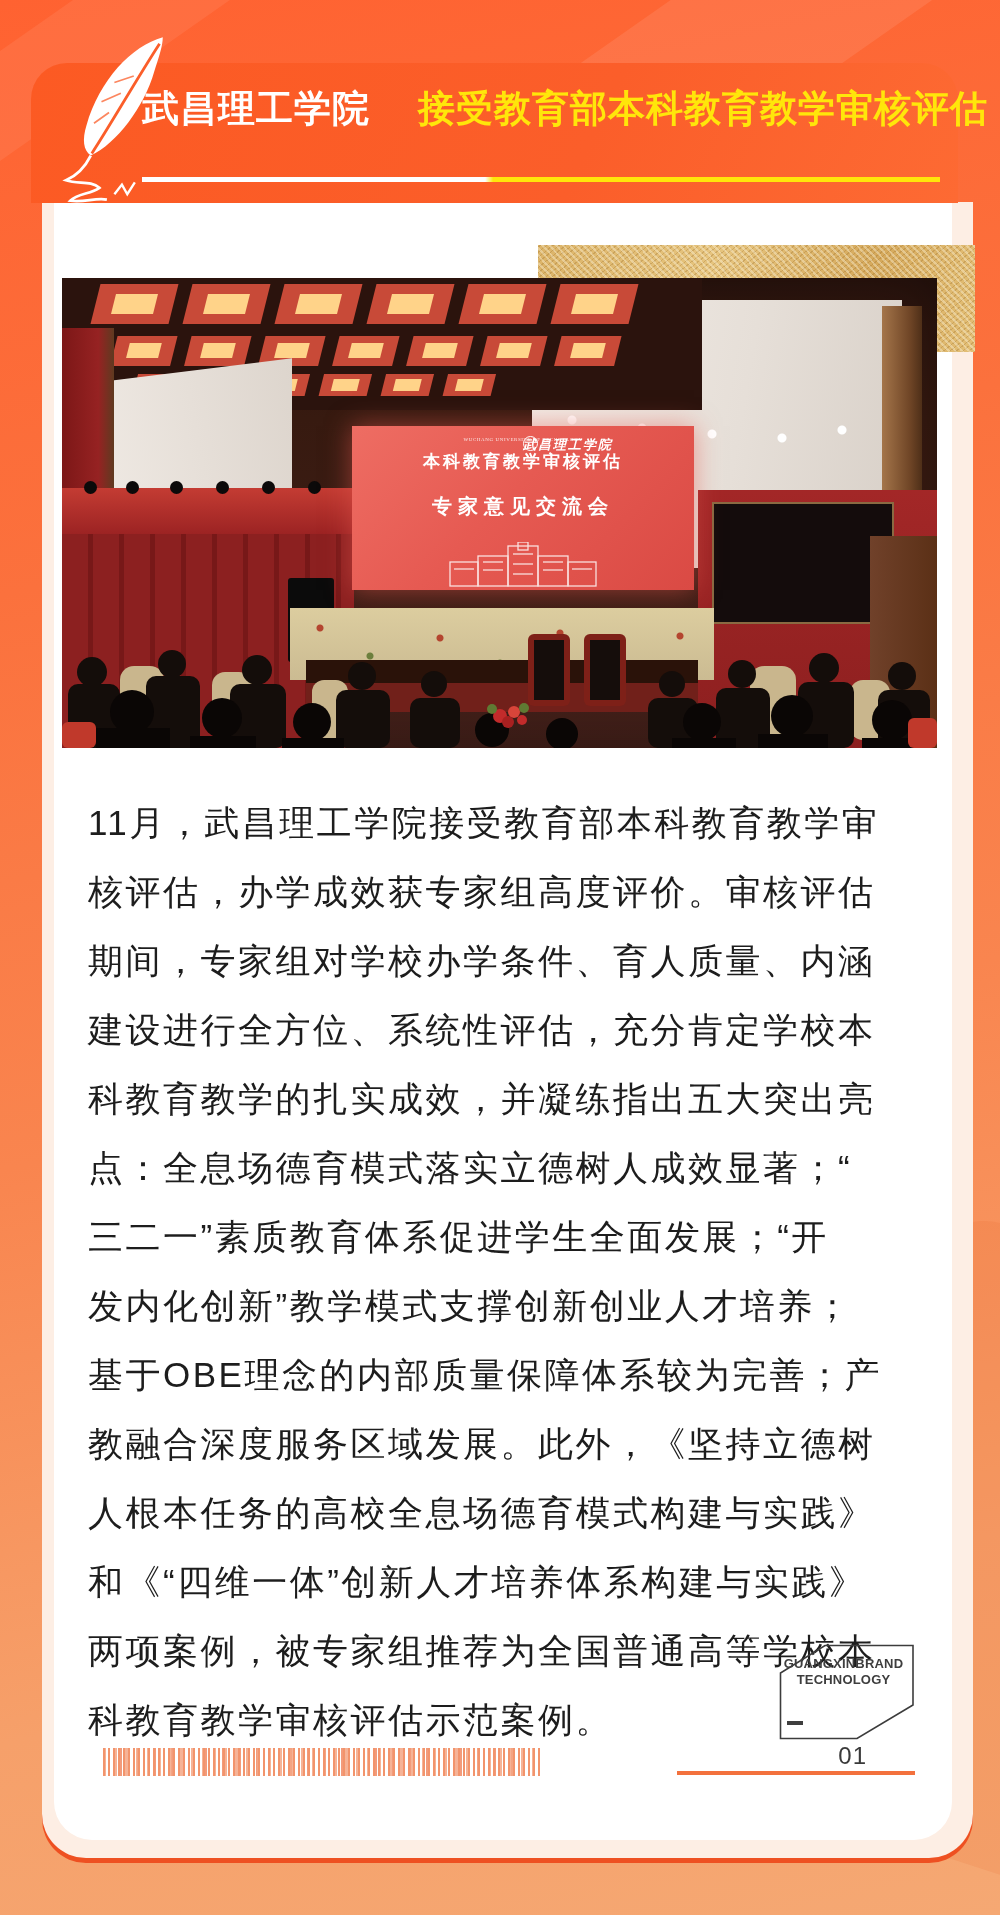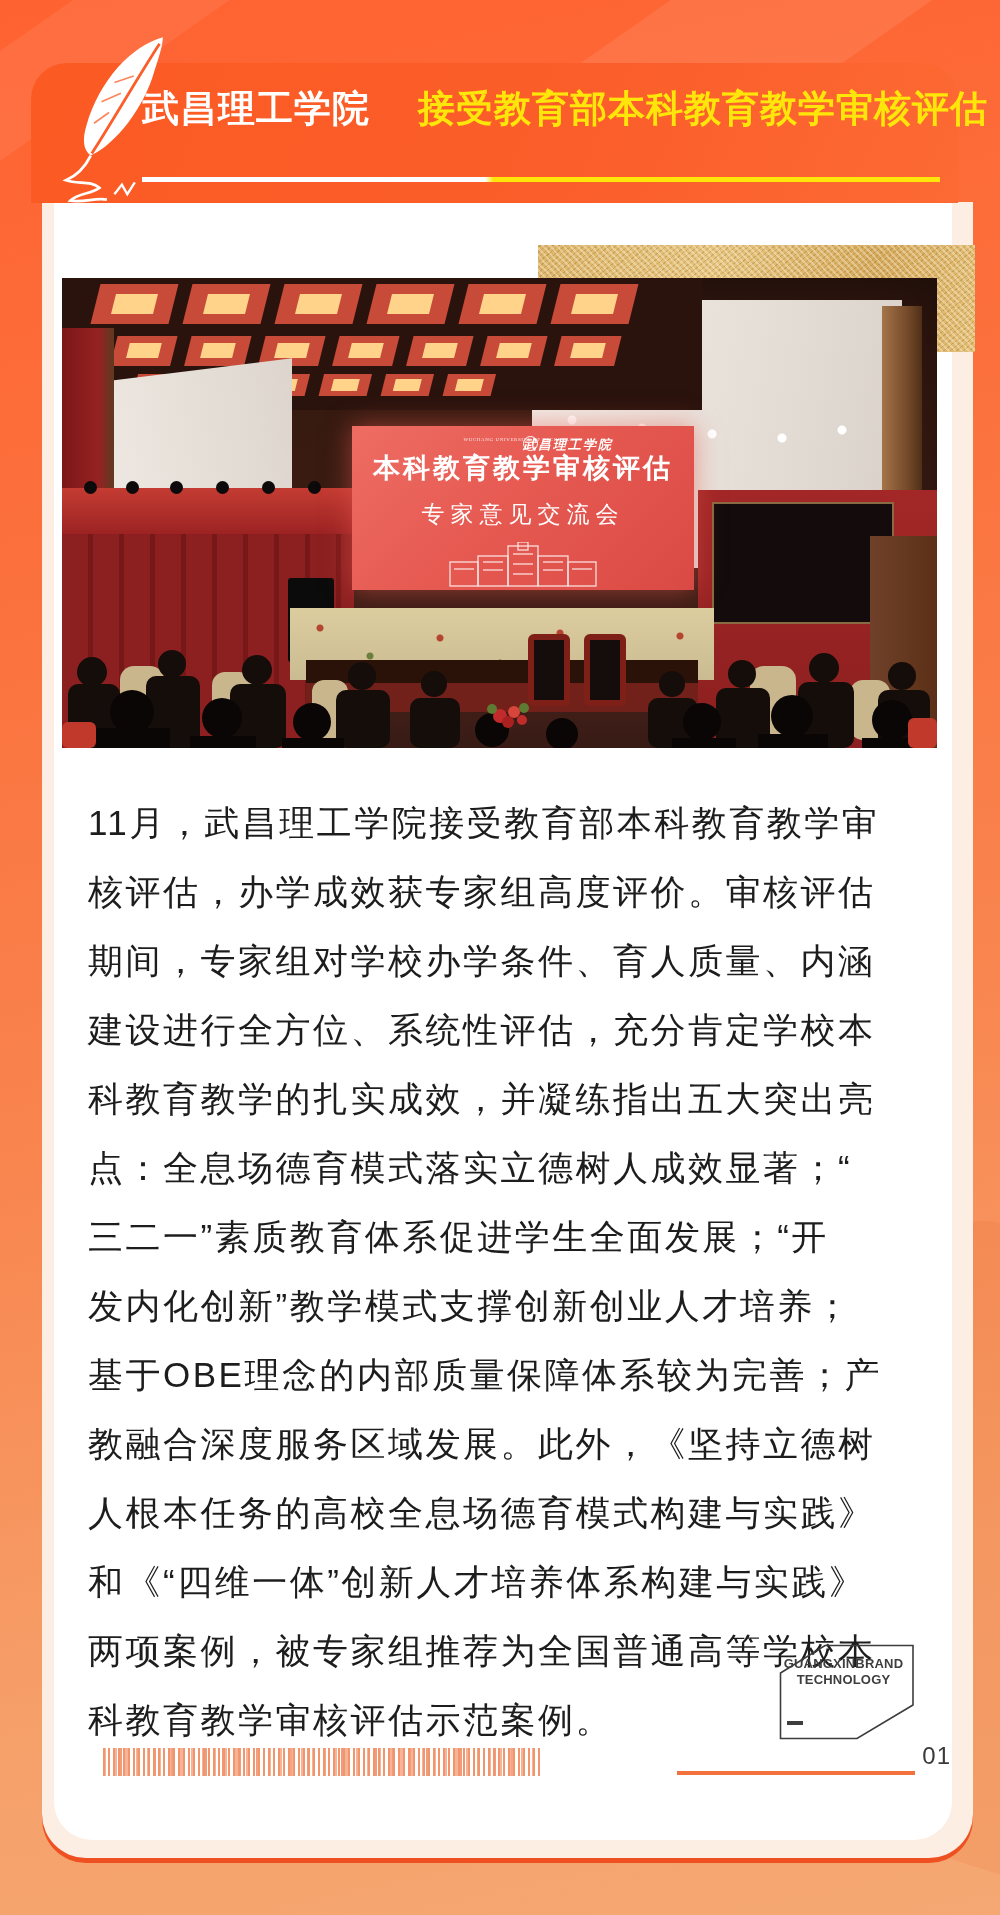--- a/index.html
+++ b/index.html
@@ -60,22 +60,22 @@
   .speaker-stand{left:246px;top:384px;width:6px;height:62px;background:#141414;}
   .wall-right-red{left:636px;top:212px;width:239px;height:258px;background:linear-gradient(#a32727,#8c1f1f);}
   .panel-dark{left:650px;top:224px;width:178px;height:118px;background:#140c0c;border:2px solid #8a6a42;}
   .door{left:808px;top:258px;width:67px;height:212px;background:linear-gradient(90deg,#70412a,#5b3016);}
   .screen{left:290px;top:148px;width:342px;height:164px;text-align:center;color:#fff;
           background:linear-gradient(135deg,#ee6d63 0%,#e65a52 45%,#da4a44 100%);
           box-shadow:0 0 24px rgba(230,90,80,.55);}
   .screen-logo{position:relative;margin-top:10px;font-size:13px;letter-spacing:2px;font-family:"Liberation Serif",serif;font-style:italic;font-weight:bold;}
   .screen-logo .ring{display:inline-block;width:13px;height:13px;border:1.5px solid #fff;border-radius:50%;vertical-align:-2px;margin-right:4px;}
   .screen-logo-sub{position:relative;font-size:8px;transform:scale(.62);letter-spacing:1px;opacity:.85;margin-top:-1px;font-family:"Liberation Serif",serif;}
-  .screen-title{position:relative;margin-top:6px;font-size:27px;font-weight:bold;letter-spacing:3px;font-family:"Liberation Serif",serif;}
-  .screen-sub{position:relative;margin-top:13px;font-size:23px;font-weight:normal;letter-spacing:6px;font-family:"Liberation Serif",serif;}
+  .screen-title{position:relative;margin-top:6px;font-size:17px;font-weight:bold;letter-spacing:3px;font-family:"Liberation Serif",serif;}
+  .screen-sub{position:relative;margin-top:20px;font-size:20px;font-weight:bold;letter-spacing:6px;font-family:"Liberation Serif",serif;}
   .building{left:86px;top:116px;width:170px;height:48px;opacity:.9;}
   .carpet{left:228px;top:330px;width:424px;height:72px;
       background:
         radial-gradient(circle 4px at 30px 20px,#b4452f 0 3px,rgba(0,0,0,0) 4px),
         radial-gradient(circle 4px at 80px 48px,#6d7f3d 0 3px,rgba(0,0,0,0) 4px),
         radial-gradient(circle 4px at 150px 30px,#b4452f 0 3px,rgba(0,0,0,0) 4px),
         radial-gradient(circle 4px at 210px 55px,#6d7f3d 0 3px,rgba(0,0,0,0) 4px),
         radial-gradient(circle 4px at 270px 25px,#b4452f 0 3px,rgba(0,0,0,0) 4px),
         radial-gradient(circle 4px at 330px 50px,#6d7f3d 0 3px,rgba(0,0,0,0) 4px),
         radial-gradient(circle 4px at 390px 28px,#b4452f 0 3px,rgba(0,0,0,0) 4px),
@@ -86,21 +86,21 @@
   
   .article{position:absolute;left:88px;top:788px;width:848px;z-index:6;
            font-size:35px;line-height:69px;letter-spacing:2.5px;color:#1d1d1d;
            white-space:pre-line;}
 
   
   .badge-svg{position:absolute;left:779px;top:1644px;width:136px;height:96px;z-index:6;}
   .badge-text{position:absolute;left:779px;top:1656px;width:129px;z-index:7;text-align:center;
               font-size:13px;font-weight:bold;line-height:16px;color:#3e3e3e;letter-spacing:.2px;}
   .badge-dash{position:absolute;left:787px;top:1721px;width:16px;height:4px;background:#3e3e3e;z-index:7;}
-  .pagenum{position:absolute;left:876px;top:1742px;width:75px;z-index:6;text-align:right;
+  .pagenum{position:absolute;left:792px;top:1742px;width:75px;z-index:6;text-align:right;
            font-size:24px;color:#3a3a3a;letter-spacing:1px;}
   .footer-line{position:absolute;left:677px;top:1771px;width:238px;height:4px;background:#f3713d;z-index:6;}
   .barcode{position:absolute;left:103px;top:1748px;width:437px;height:28px;z-index:6;
       background:
         repeating-linear-gradient(90deg,#f2946c 0 2px,rgba(0,0,0,0) 2px 5px),
         repeating-linear-gradient(90deg,rgba(244,166,133,.85) 0 3px,rgba(0,0,0,0) 3px 11px),
         repeating-linear-gradient(90deg,rgba(239,130,90,.8) 0 2px,rgba(0,0,0,0) 2px 17px);}
 </style>
 </head>
 <body>

